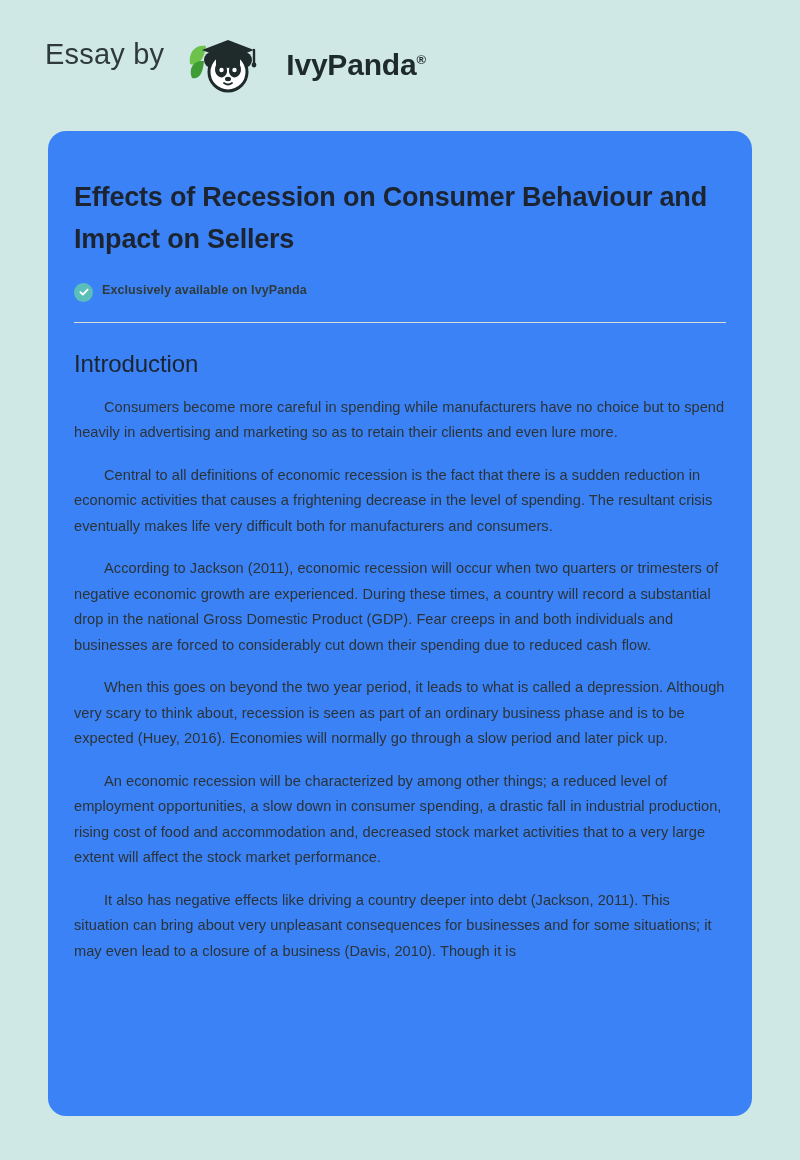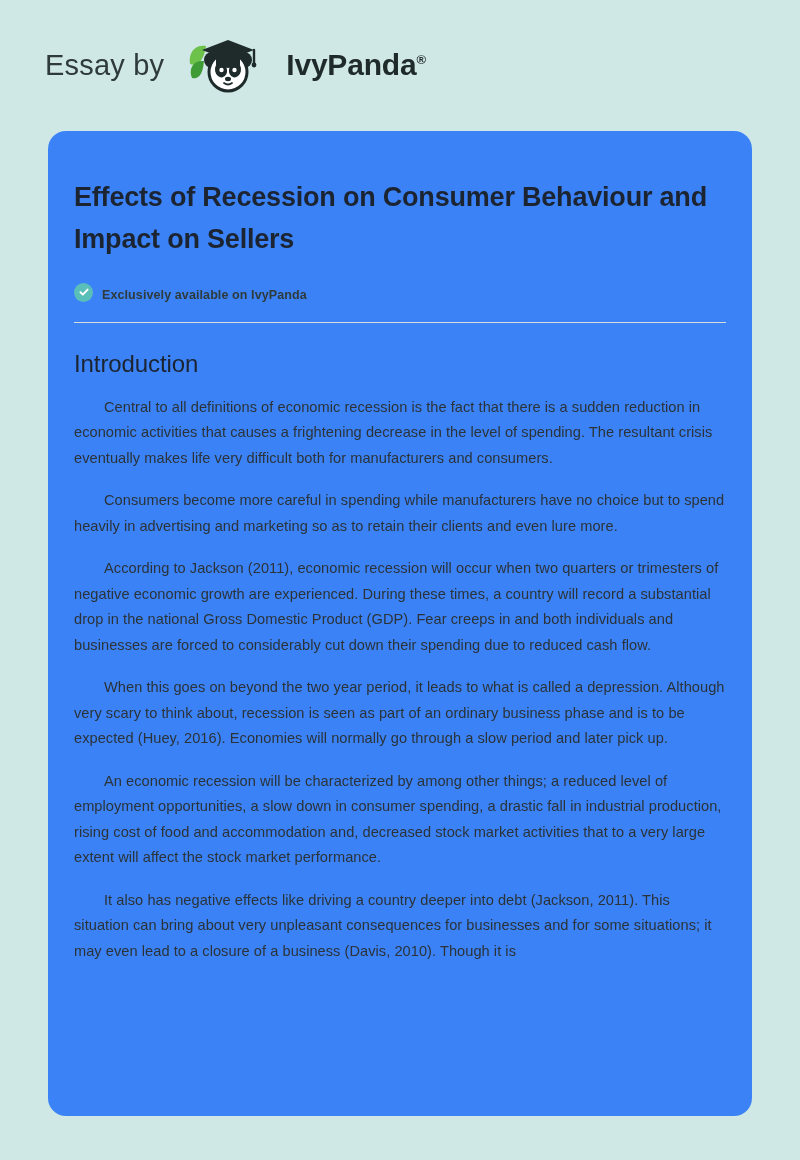--- a/index.html
+++ b/index.html
@@ -16,21 +16,20 @@
   .page {
     position: relative;
     width: 800px;
     height: 1160px;
     box-sizing: border-box;
   }
 
   
   .brand-header {
     display: flex;
-    align-items: center;
     padding: 38px 0 0 45px;
     height: 92px;
     box-sizing: border-box;
   }
   .brand-essay-by {
     font-size: 29px;
     color: #2f3b3b;
     letter-spacing: 0.2px;
     font-weight: 400;
   }
@@ -75,21 +74,21 @@
   .doc-title {
     font-size: 27px;
     line-height: 1.55;
     font-weight: 700;
     color: #1b2430;
     margin: 12px 0 0 0;
     letter-spacing: -0.2px;
   }
   .exclusive-row {
     display: flex;
-    align-items: flex-end;
+    align-items: flex-start;
     margin-top: 22px;
   }
   .check-badge {
     width: 19px;
     height: 19px;
     border-radius: 50%;
     background: #5bbfb9;
     display: inline-flex;
     align-items: center;
     justify-content: center;
@@ -173,21 +172,21 @@
           <path d="M2.4 6.2 L4.8 8.6 L9.6 3.6" stroke="#ffffff" stroke-width="1.9" fill="none" stroke-linecap="round" stroke-linejoin="round"></path>
         </svg>
       </span>
       <span class="exclusive-text">Exclusively available on IvyPanda</span>
     </div>
 
     <div class="divider"></div>
 
     <h2 class="section-heading">Introduction</h2>
 
+    <p class="body-text">Consumers become more careful in spending while manufacturers have no choice but to spend heavily in advertising and marketing so as to retain their clients and even lure more.</p>
     <p class="body-text">Central to all definitions of economic recession is the fact that there is a sudden reduction in economic activities that causes a frightening decrease in the level of spending. The resultant crisis eventually makes life very difficult both for manufacturers and consumers.</p>
-    <p class="body-text">Consumers become more careful in spending while manufacturers have no choice but to spend heavily in advertising and marketing so as to retain their clients and even lure more.</p>
     <p class="body-text">According to Jackson (2011), economic recession will occur when two quarters or trimesters of negative economic growth are experienced. During these times, a country will record a substantial drop in the national Gross Domestic Product (GDP). Fear creeps in and both individuals and businesses are forced to considerably cut down their spending due to reduced cash flow.</p>
     <p class="body-text">When this goes on beyond the two year period, it leads to what is called a depression. Although very scary to think about, recession is seen as part of an ordinary business phase and is to be expected (Huey, 2016). Economies will normally go through a slow period and later pick up.</p>
     <p class="body-text">An economic recession will be characterized by among other things; a reduced level of employment opportunities, a slow down in consumer spending, a drastic fall in industrial production, rising cost of food and accommodation and, decreased stock market activities that to a very large extent will affect the stock market performance.</p>
     <p class="body-text">It also has negative effects like driving a country deeper into debt (Jackson, 2011). This situation can bring about very unpleasant consequences for businesses and for some situations; it may even lead to a closure of a business (Davis, 2010). Though it is</p>
 
   </div>
 </div>
 
 </body></html>

